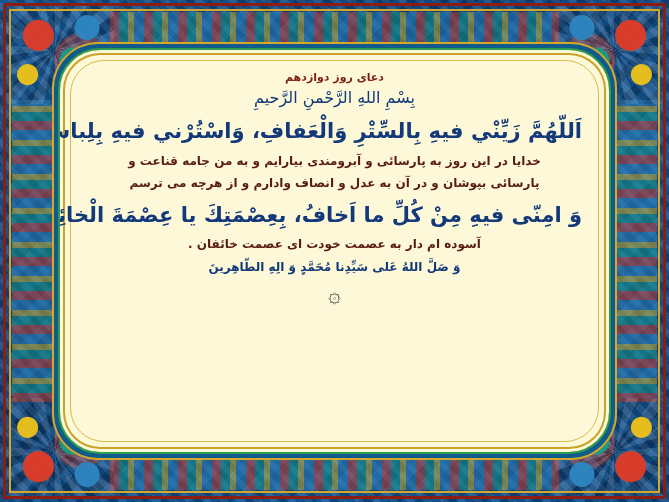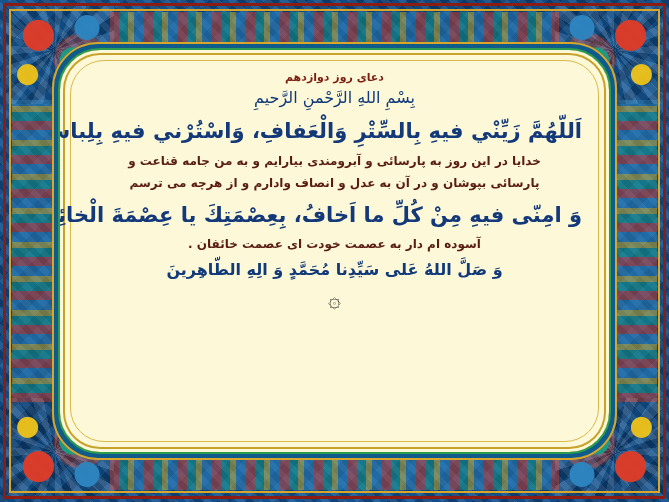--- a/index.html
+++ b/index.html
@@ -152,21 +152,21 @@
     font-family: "DejaVu Sans", sans-serif;
     font-size: 12px;
     line-height: 1.5;
     color: #5a1d12;
     font-weight: bold;
     margin: 4px 0 4px 0;
     white-space: nowrap;
   }
   .salawat {
     font-family: "DejaVu Sans", sans-serif;
-    font-size: 16px;
+    font-size: 12px;
     color: #123a7a;
     font-weight: bold;
     margin-top: 7px;
   }
   .seal {
     margin: 4px auto 0 auto;
     width: 48px;
     height: 34px;
     color: #2b2b2b;
     font-size: 22px;

